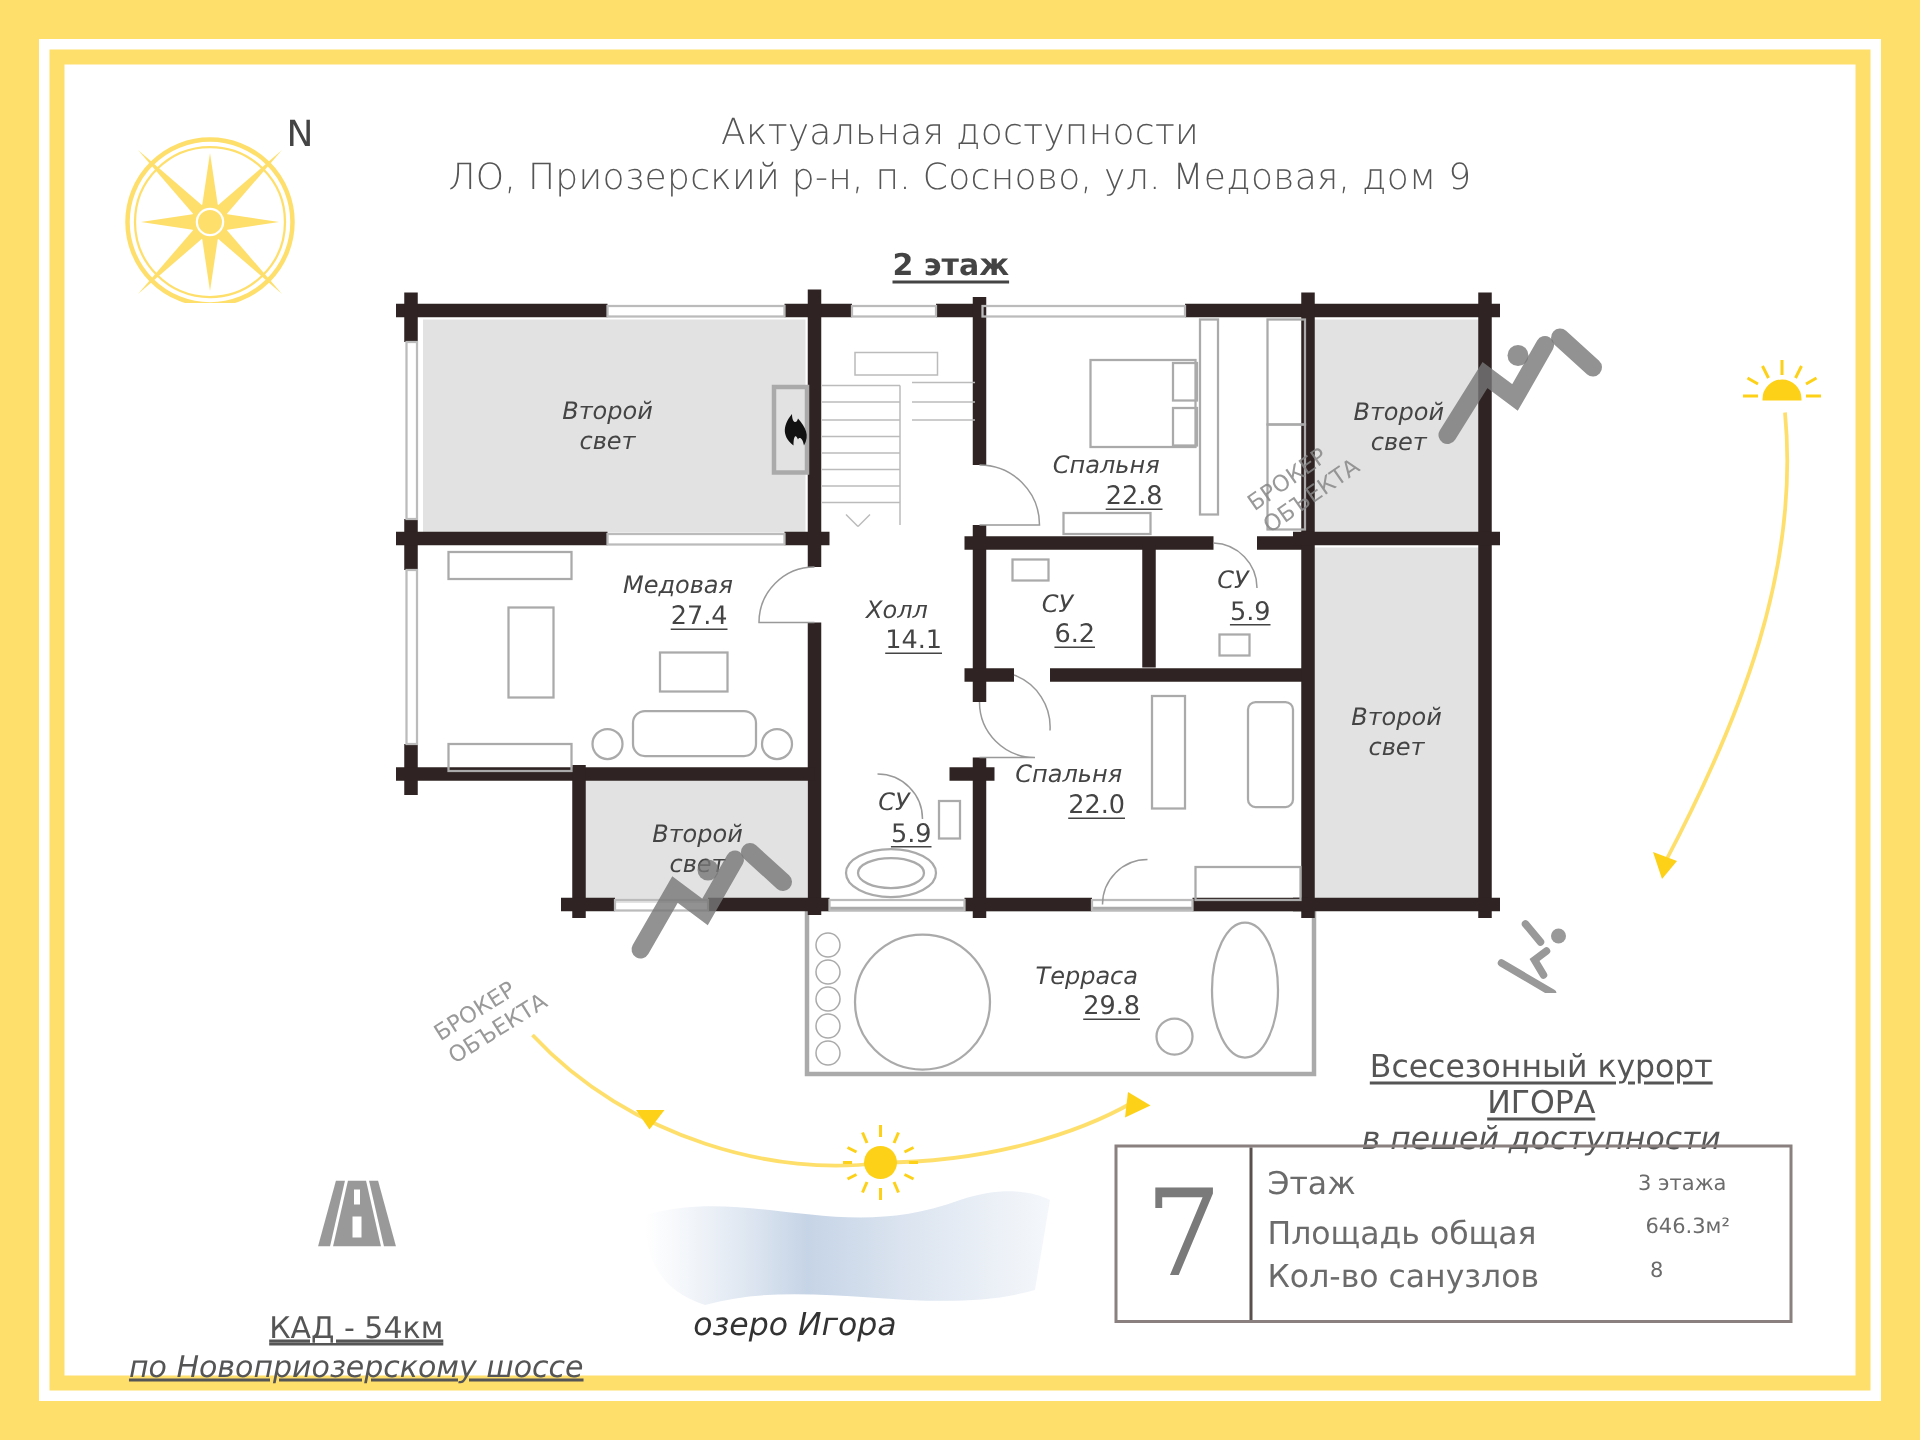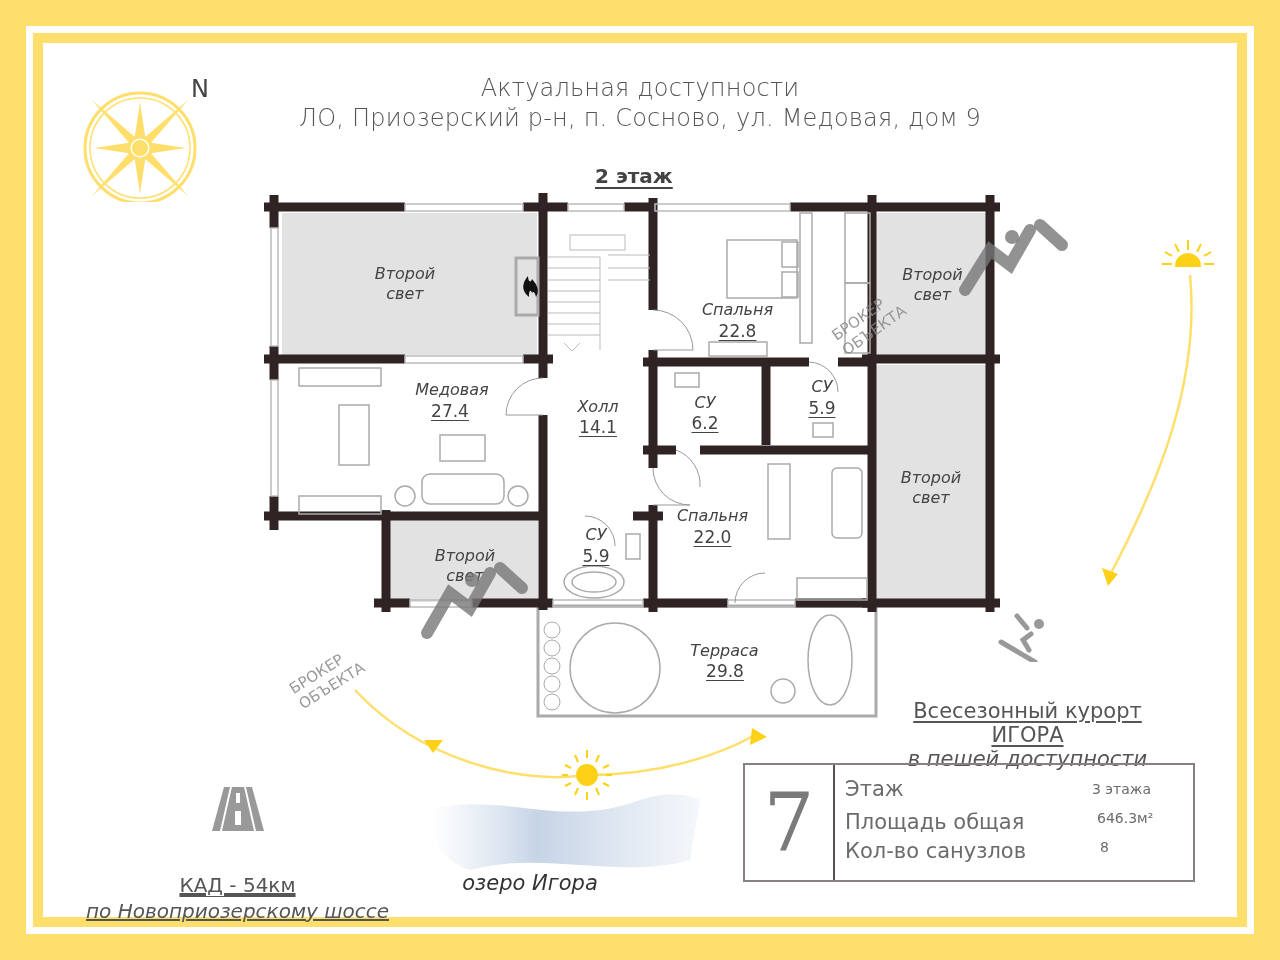--- a/index.html
+++ b/index.html
@@ -4,21 +4,21 @@
 <style>
   html,body{margin:0;padding:0;}
   body{width:1280px;height:960px;position:relative;overflow:hidden;background:#FEDF6C;font-family:"DejaVu Sans",sans-serif;}
   .frame-white{position:absolute;left:26px;top:26px;width:1228px;height:908px;background:#fff;}
   .frame-yellow{position:absolute;left:33px;top:33px;width:1214px;height:894px;background:#FEDF6C;}
   .canvas{position:absolute;left:43px;top:43px;width:1194px;height:874px;background:#fff;}
   .abs{position:absolute;}
   .title{position:absolute;left:0;width:1280px;text-align:center;color:#555;font-size:24px;font-family:"DejaVu Sans",sans-serif;font-weight:300;letter-spacing:0.2px;}
   .floor-label{position:absolute;left:556px;top:164px;font-size:20px;font-weight:bold;color:#444;text-decoration:underline;text-underline-offset:4px;margin-left:39px;}
   .room-name{position:absolute;font-style:italic;color:#444;font-size:16px;text-align:center;line-height:20px;}
-  .room-area{position:absolute;color:#444;font-size:17px;text-align:center;text-decoration:underline;text-underline-offset:3px;}
+  .room-area{position:absolute;color:#444;font-size:17px;text-align:right;text-decoration:underline;text-underline-offset:3px;}
   .north{position:absolute;left:191px;top:75px;font-size:24px;color:#444;}
   .info-box{position:absolute;left:743px;top:763px;width:452px;height:119px;border:2px solid #8a8080;box-sizing:border-box;}
   .info-num{position:absolute;left:0;top:0;width:88px;height:115px;border-right:2px solid #5a4f4f;font-family:"DejaVu Serif",serif;font-size:80px;color:#7a7a7a;text-align:center;line-height:115px;}
   .info-row{position:absolute;left:100px;font-size:21px;color:#6b6b6b;}
   .info-val{position:absolute;font-size:14px;color:#6b6b6b;}
   .caption{position:absolute;color:#555;text-align:center;margin-top:39px;}
   .u{text-decoration:underline;text-underline-offset:3px;}
   .it{font-style:italic;}
 </style>
 </head>

